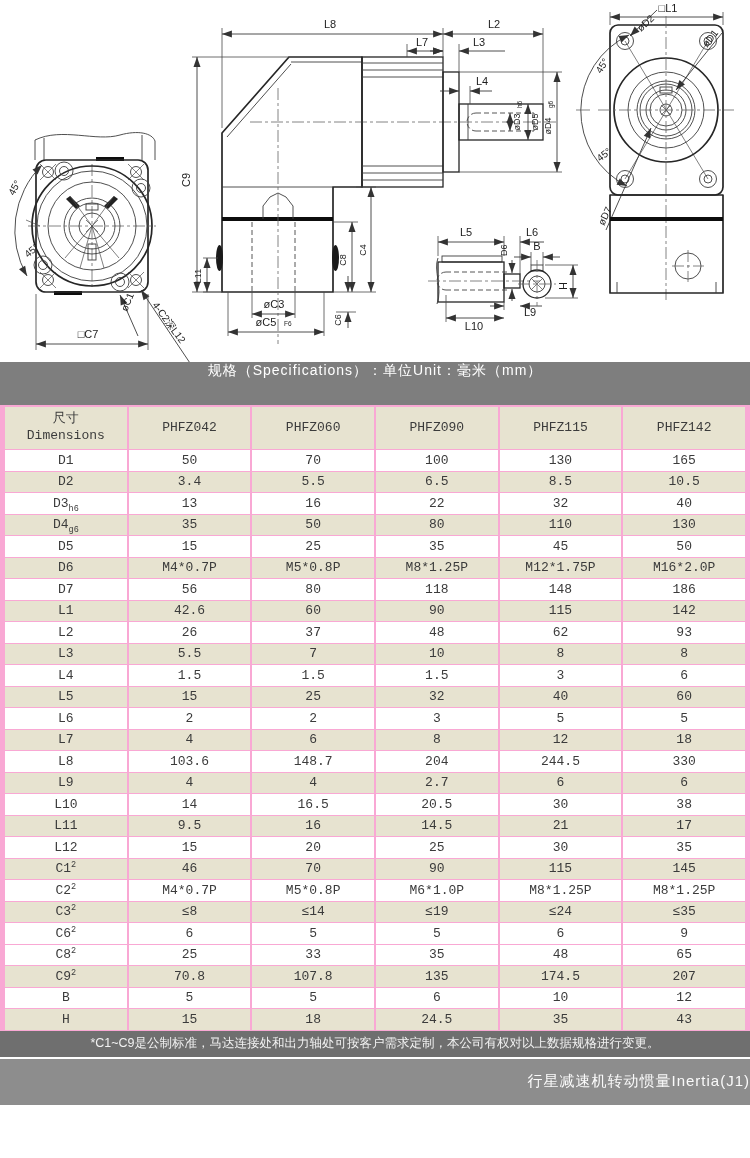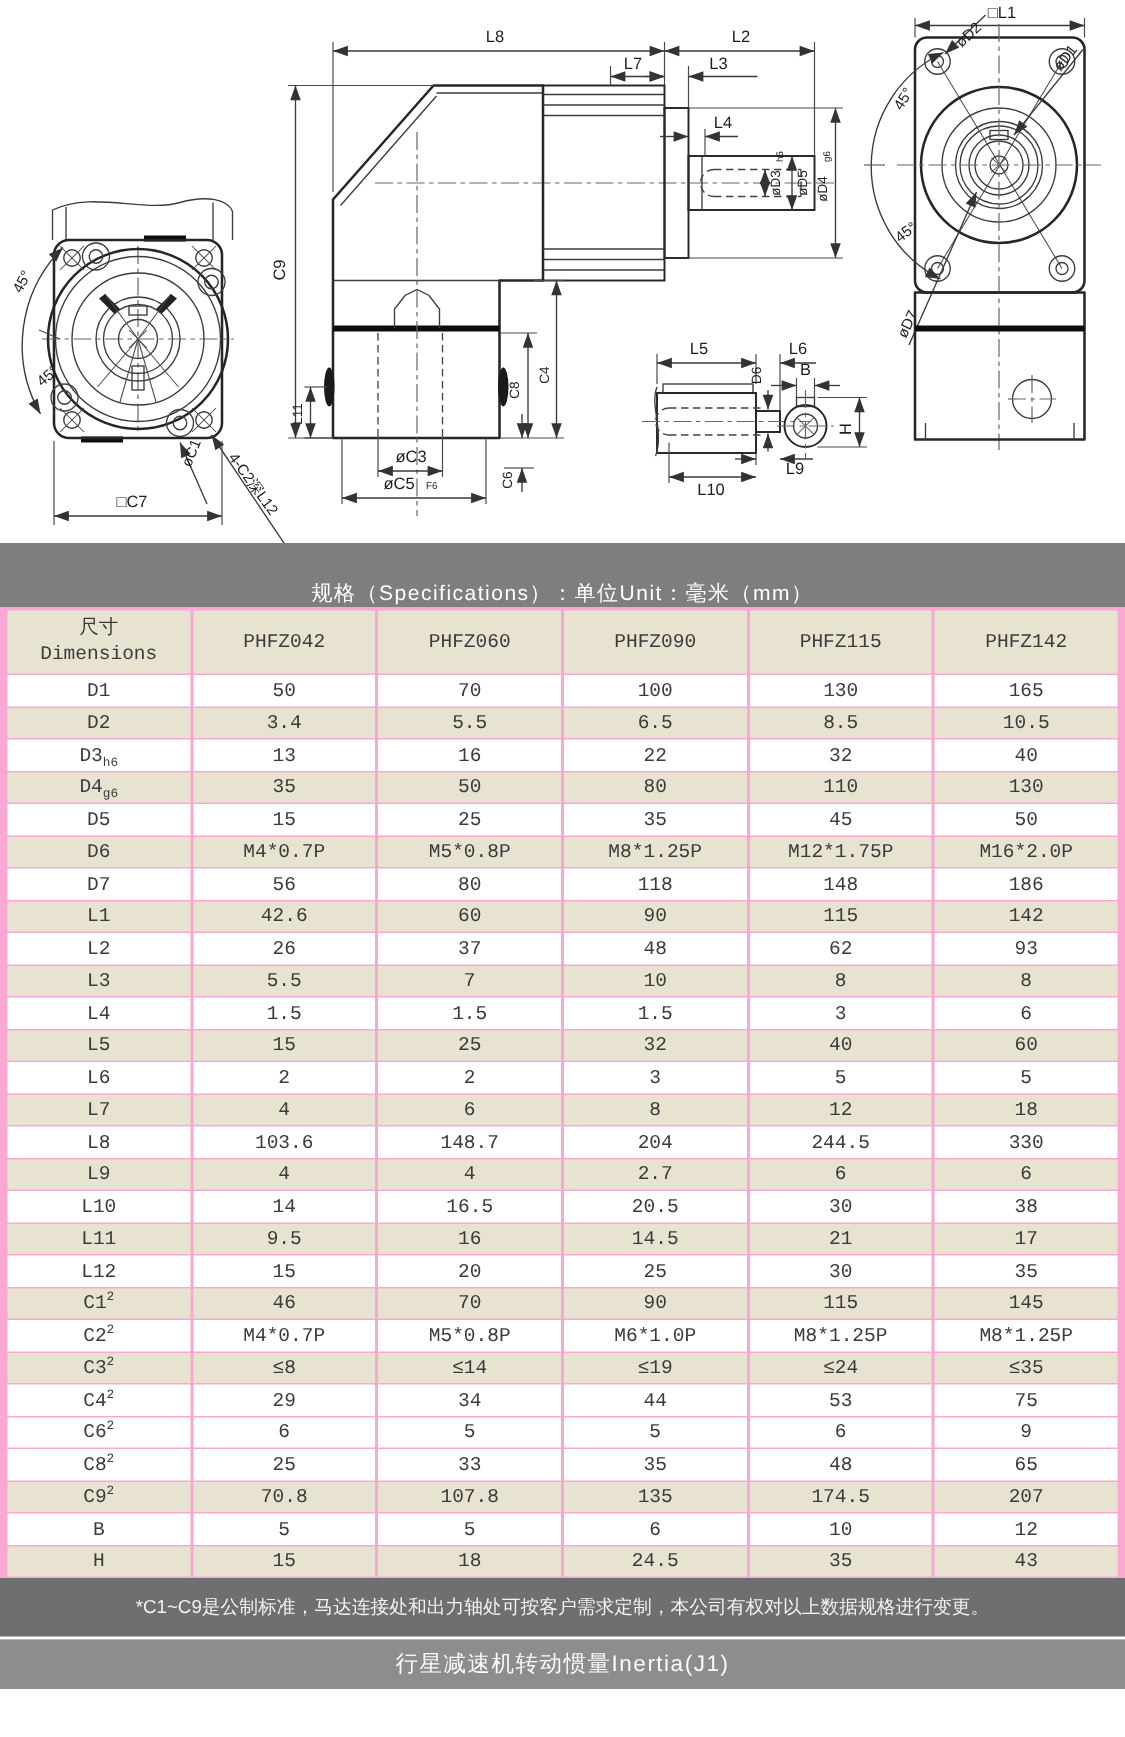--- a/index.html
+++ b/index.html
@@ -17,36 +17,36 @@
   .xs{font-size:6.5px}
   .o{stroke:#262626;stroke-width:1.7;fill:none;stroke-linejoin:round}
   .o2{stroke:#262626;stroke-width:1.3;fill:none}
   .t{stroke:#3c3c3c;stroke-width:0.9;fill:none}
   .t7{stroke:#4a4a4a;stroke-width:0.7;fill:none}
   .e{stroke:#4a4a4a;stroke-width:0.8;fill:none}
   .k{stroke:#0d0d0d;stroke-width:4;fill:none}
   .d{stroke:#3a3a3a;stroke-width:0.9;fill:none}
   .cl{stroke:#666;stroke-width:0.8;fill:none;stroke-dasharray:12 3 3 3}
   .hd{stroke:#444;stroke-width:0.9;fill:none;stroke-dasharray:5 3}
-  .spec-bar{height:43px;background:var(--bar_gray);display:flex;align-items:flex-end;justify-content:center}
+  .spec-bar{height:43px;background:var(--bar_gray);display:flex;align-items:flex-start;justify-content:center}
   .spec-bar span{color:#fff;font-size:14px;letter-spacing:1px}
   .table-wrap{padding:1px 3px 0 3px;background:#f9a8d4}
   table{width:100%;border-collapse:separate;border-spacing:2px 1px;table-layout:fixed;
         font-family:"Liberation Mono","DejaVu Sans Mono",monospace}
   th,td{text-align:center;vertical-align:middle;font-weight:normal;color:#3b3b3b}
   thead th{background:var(--beige);height:42px;font-size:13px;line-height:1.3}
   tbody td{height:20.5px;font-size:13px}
   tr.even td{background:#ffffff}
   tr.odd td{background:var(--beige)}
   sup{font-size:8.5px;vertical-align:super;line-height:0}
   sub{font-size:8.5px;vertical-align:sub;line-height:0}
-  .note-bar{height:41px;background:var(--note_gray);border-bottom:2px solid #fff;
+  .note-bar{height:28px;background:var(--note_gray);border-bottom:2px solid #fff;
             display:flex;align-items:center;justify-content:center}
   .note-bar span{color:#f2f2f2;font-size:12.5px}
-  .footer-bar{height:33px;background:var(--footer_gray);display:flex;align-items:center;justify-content:center}
+  .footer-bar{height:46px;background:var(--footer_gray);display:flex;align-items:center;justify-content:flex-end}
   .footer-bar span{color:#fafafa;font-size:15px;letter-spacing:1px}
 </style>
 </head>
 <body>
 
 <div class="drawing-area">
 <svg width="750" height="362" viewBox="0 0 750 362">
   <defs>
     <marker id="ar" viewBox="0 0 10 8" refX="9.5" refY="4" markerWidth="11" markerHeight="9" orient="auto-start-reverse" markerUnits="userSpaceOnUse">
       <path d="M0.5,0.8 L9.5,4 L0.5,7.2 Z" fill="#333"></path>
@@ -492,28 +492,20 @@
         </tr>
         <tr class="odd">
     <td class="dim-cell"><span class="base">C3</span><sup>2</sup><sub></sub></td>
   <td>≤8</td>
           <td>≤14</td>
           <td>≤19</td>
           <td>≤24</td>
           <td>≤35</td>
         </tr>
         <tr class="even">
-    <td class="dim-cell"><span class="base">C4</span><sup>2</sup><sub></sub></td>
-  <td>29</td>
-          <td>34</td>
-          <td>44</td>
-          <td>53</td>
-          <td>75</td>
-        </tr>
-        <tr class="even">
     <td class="dim-cell"><span class="base">C6</span><sup>2</sup><sub></sub></td>
   <td>6</td>
           <td>5</td>
           <td>5</td>
           <td>6</td>
           <td>9</td>
         </tr>
         <tr class="even">
     <td class="dim-cell"><span class="base">C8</span><sup>2</sup><sub></sub></td>
   <td>25</td>

